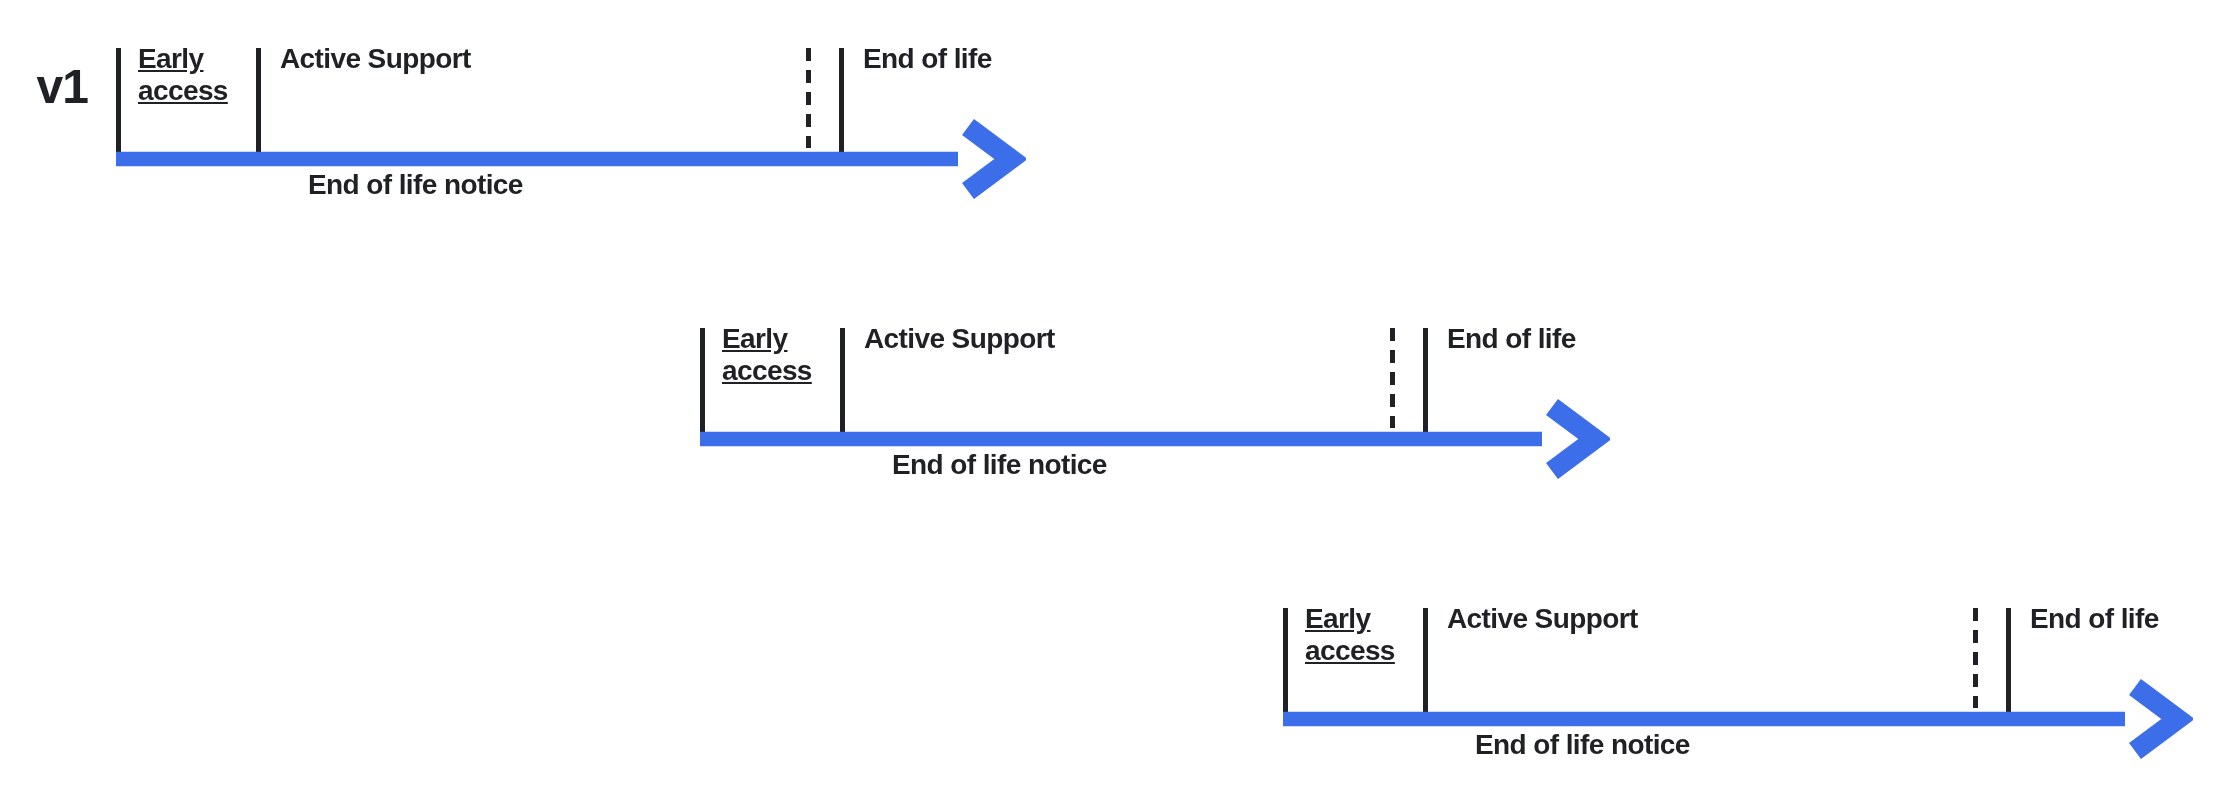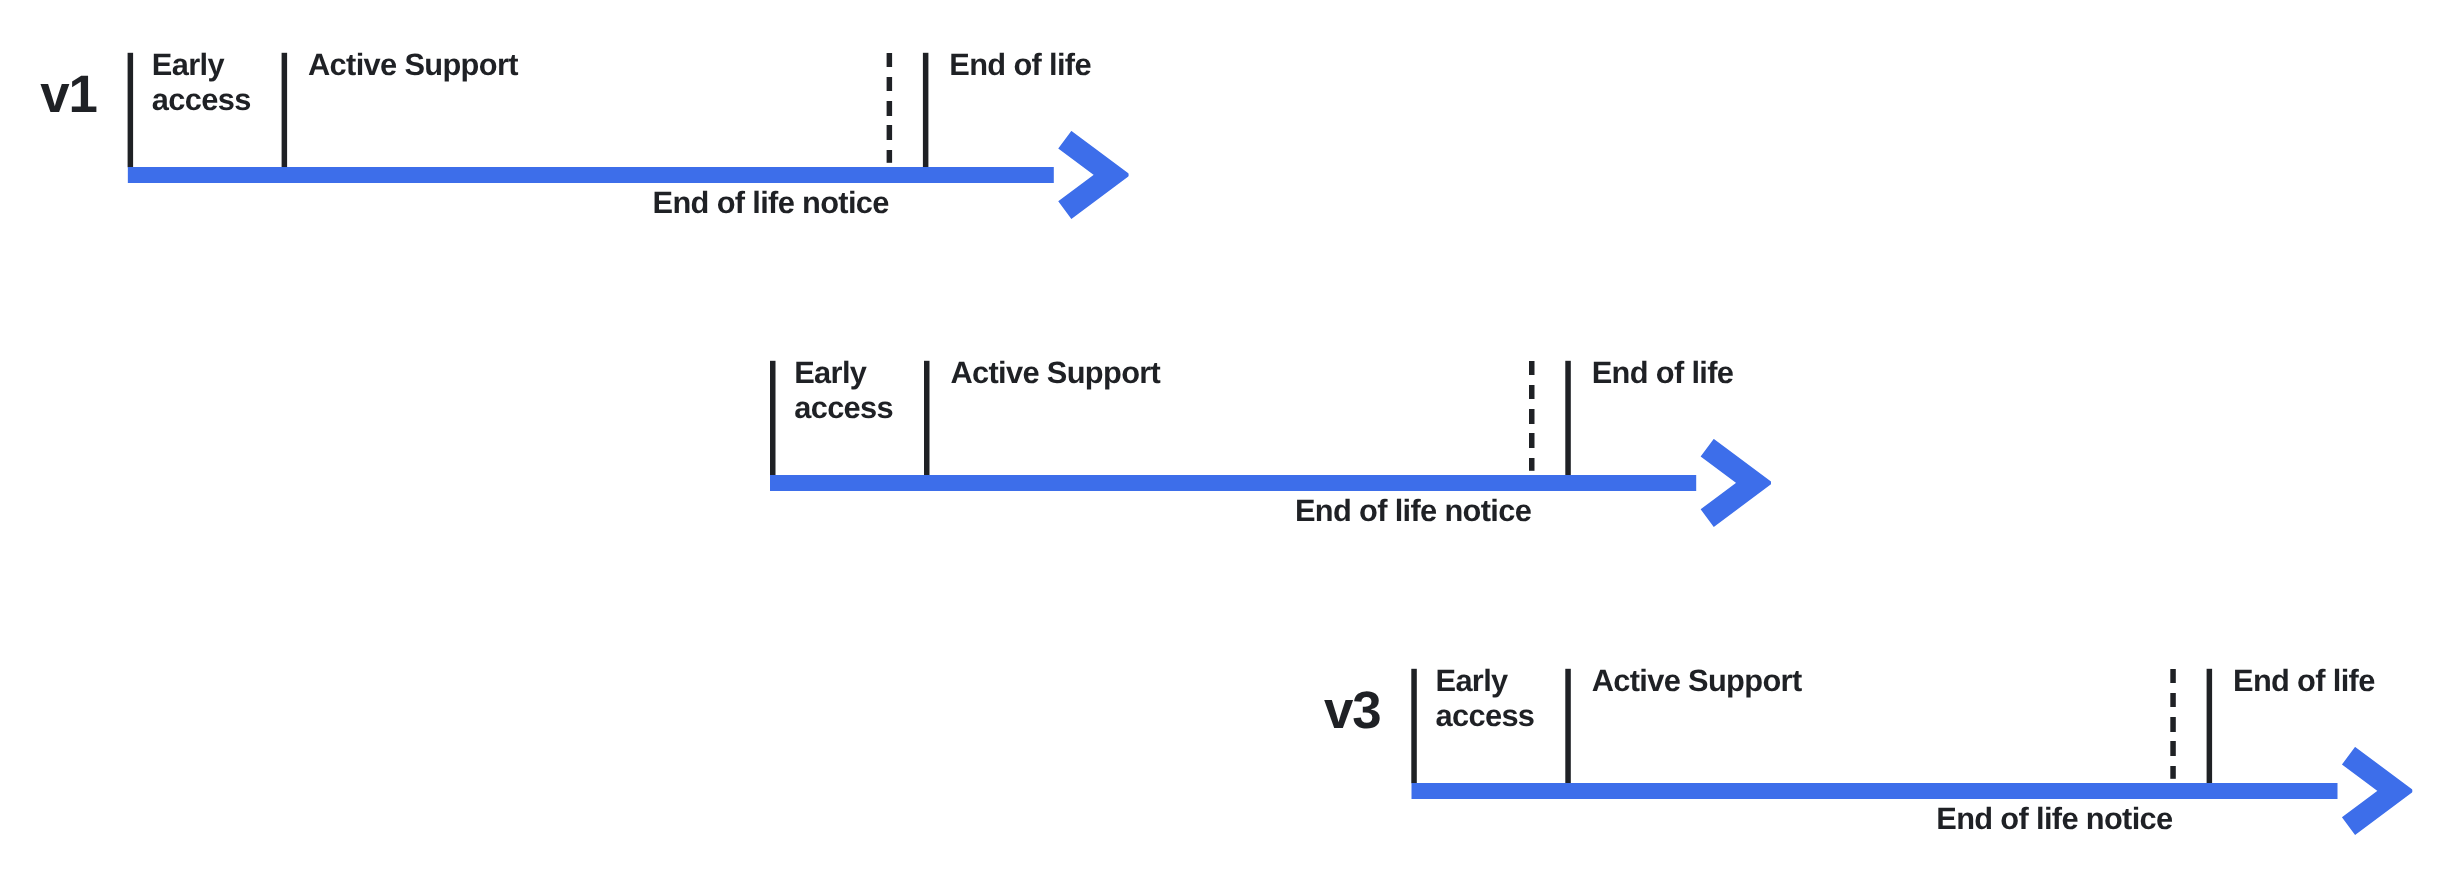--- a/index.html
+++ b/index.html
@@ -39,31 +39,30 @@
   .tick-dashed{
     position:absolute; top:0; left:688px; width:4.5px; height:100px;
     background:repeating-linear-gradient(180deg, var(--line) 0 13px, transparent 13px 22px);
   }
 
   .label{
     position:absolute;
     font-size:28px; font-weight:700; line-height:32px; letter-spacing:-0.6px;
     color:var(--text);
   }
-  .phase-early{ left:20px; top:-5px; width:106px; }
+  .phase-early{ left:20px; top:-5px; width:106px;text-decoration:underline; }
   .phase-active{ left:162px; top:-5px; white-space:nowrap; }
   .phase-eol{ left:745px; top:-5px; white-space:nowrap;text-align:center; }
 
   .arrow{ position:absolute; left:-2px; top:71px; display:block; }
   .arrow .shaft{ stroke:var(--arrow); stroke-width:14.5px; }
   .arrow .head{ fill:none; stroke:var(--arrow); stroke-width:20px; stroke-linejoin:miter; }
 
   .notice{
     position:absolute; left:190px; top:121px; width:500px;
-    text-align:right;
   }
 </style>
 </head>
 <body>
 
 <div class="canvas">
 
   <div class="timeline" style="left:118px; top:48px;">
     <div class="version">v1</div>
     <div class="tick tick-start"></div>
@@ -89,21 +88,20 @@
     <div class="tick tick-eol"></div>
     <div class="label phase-eol">End of life</div>
     <svg class="arrow" width="910" height="80" viewBox="0 0 910 80">
       <line class="shaft" x1="0" y1="40" x2="842" y2="40"></line>
       <polyline class="head" points="852,8 895,40 852,72"></polyline>
     </svg>
     <div class="label notice">End of life notice</div>
   </div>
 
   <div class="timeline" style="left:1285px; top:608px;">
-    <div class="version">v3</div>
     <div class="tick tick-start"></div>
     <div class="label phase-early">Early access</div>
     <div class="tick tick-active"></div>
     <div class="label phase-active">Active Support</div>
     <div class="tick-dashed"></div>
     <div class="tick tick-eol"></div>
     <div class="label phase-eol">End of life</div>
     <svg class="arrow" width="910" height="80" viewBox="0 0 910 80">
       <line class="shaft" x1="0" y1="40" x2="842" y2="40"></line>
       <polyline class="head" points="852,8 895,40 852,72"></polyline>

